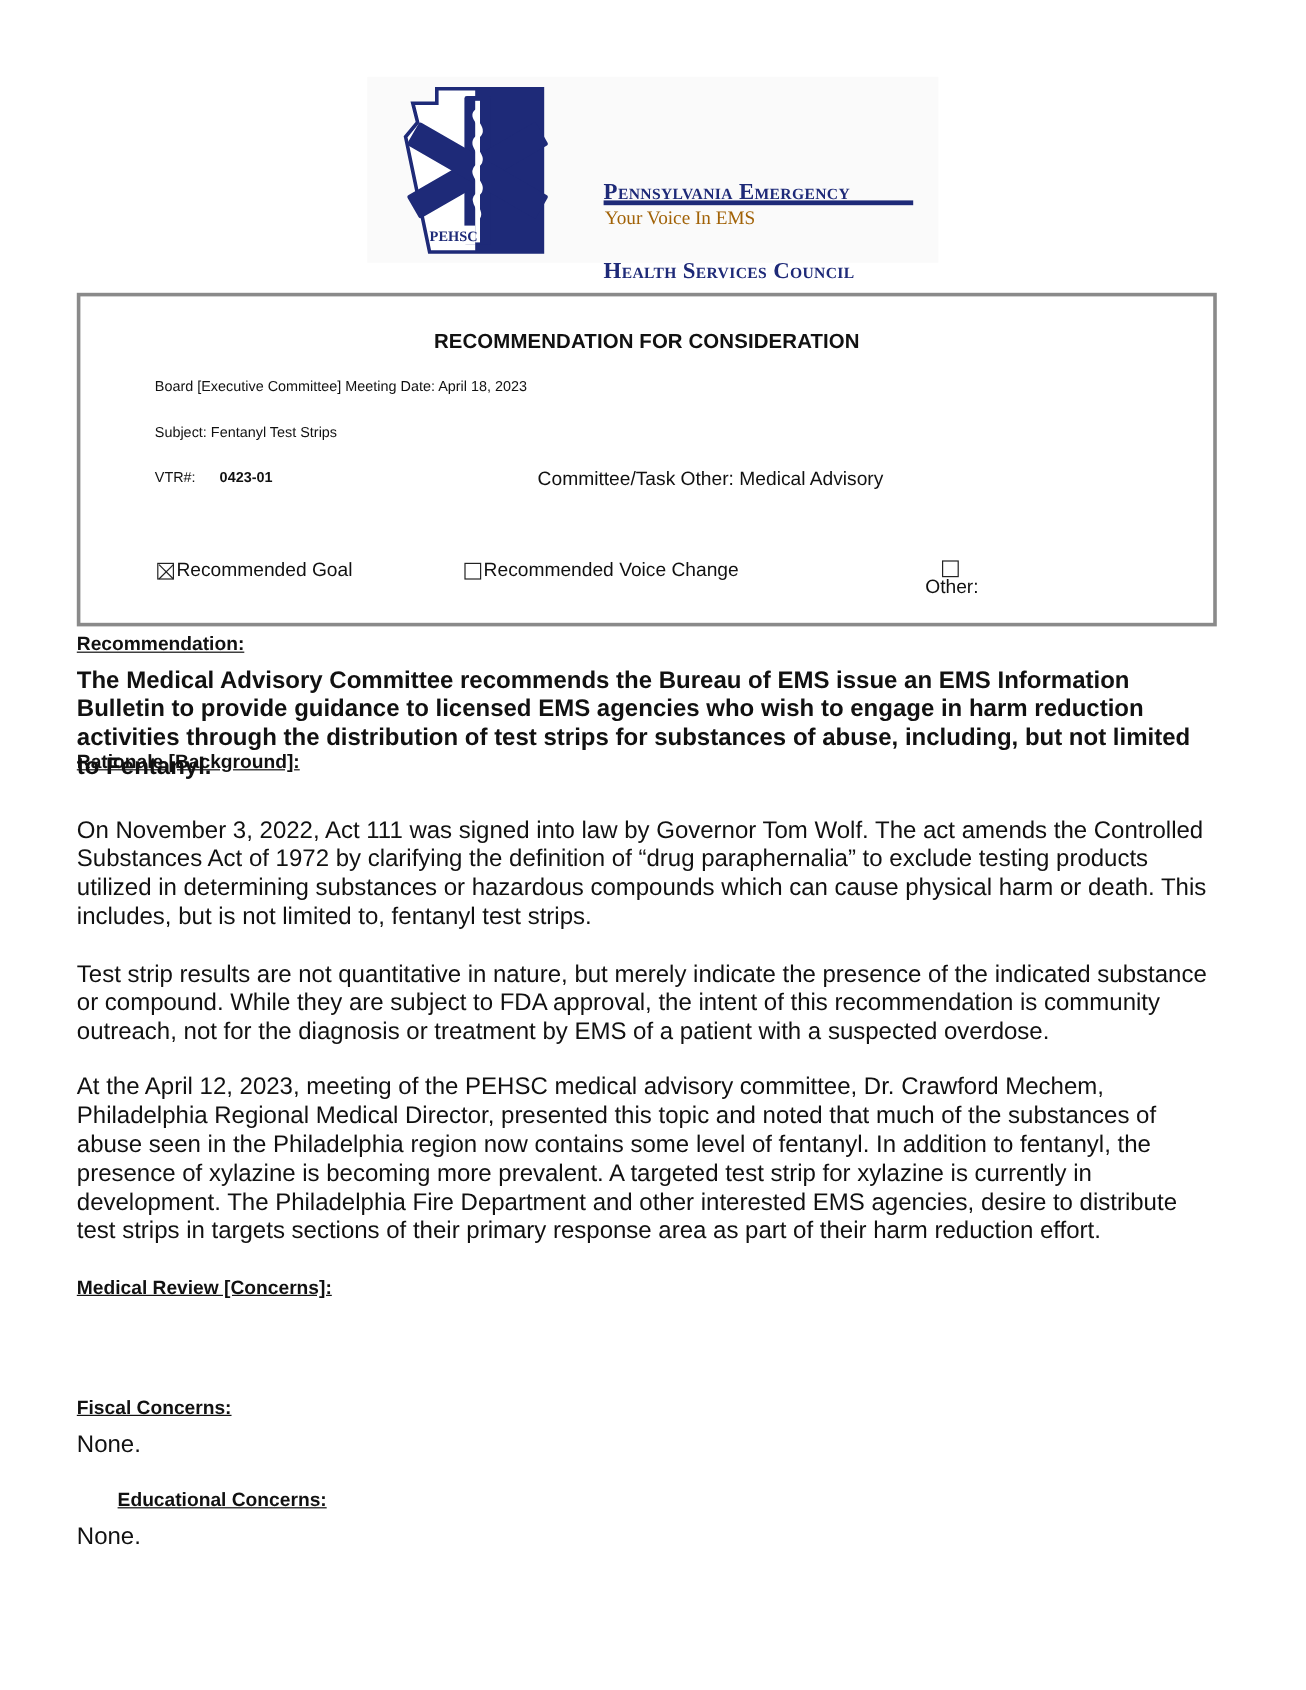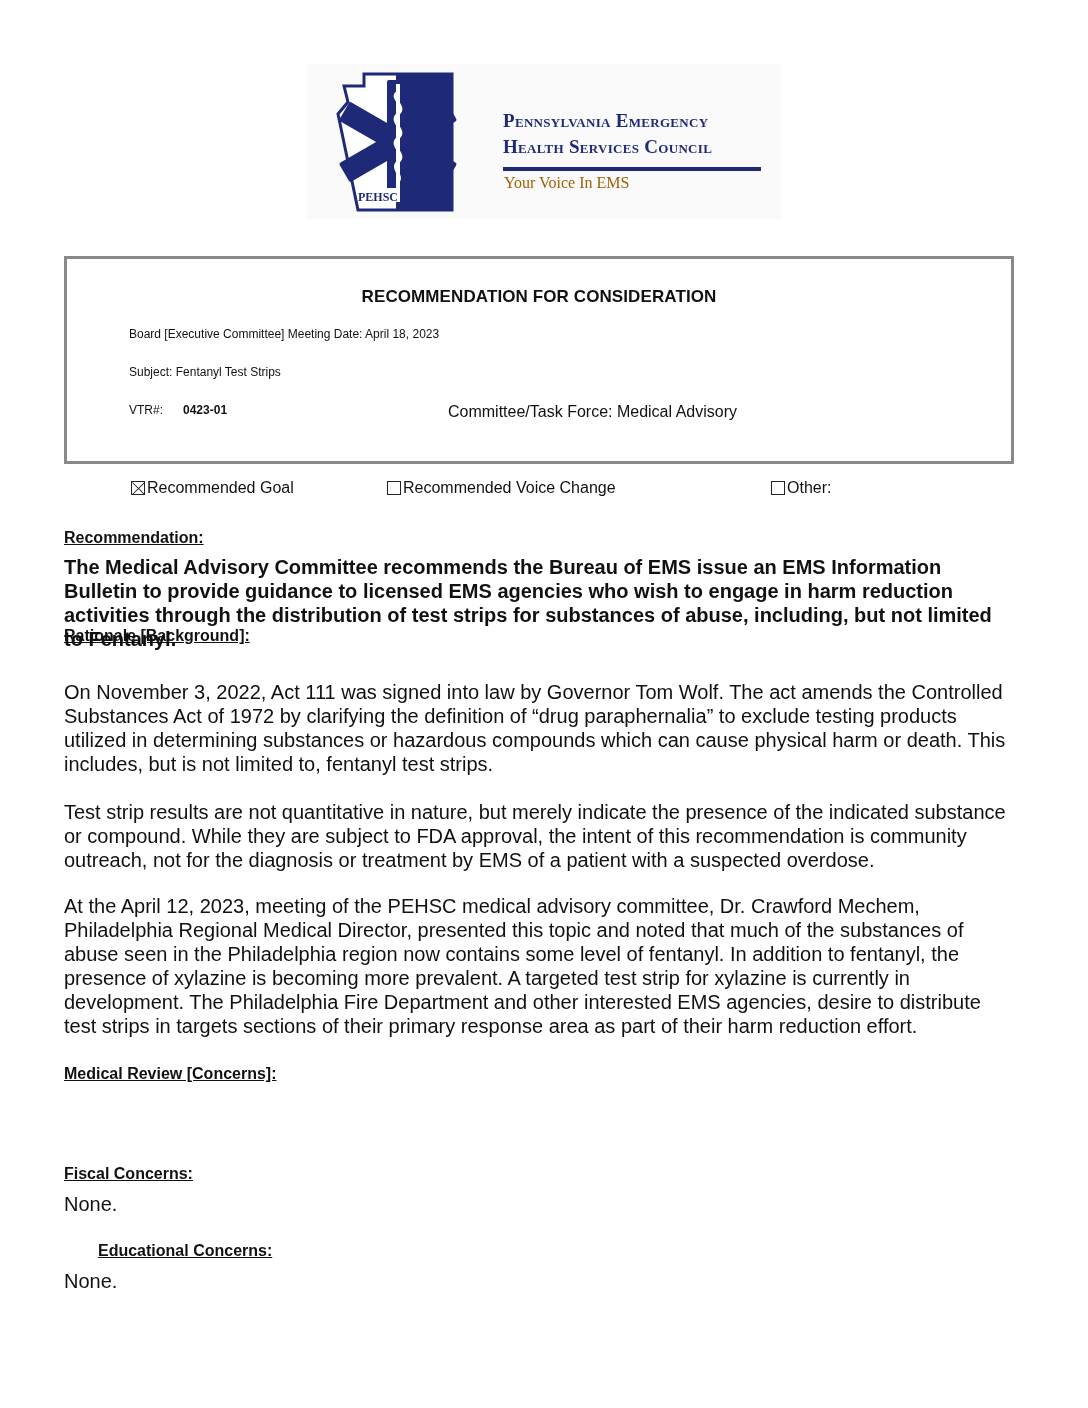--- a/index.html
+++ b/index.html
@@ -7,27 +7,27 @@
            font-family: "Liberation Sans", "DejaVu Sans", sans-serif; color: #111; }
     .page { position: absolute; left: 0; top: 0; width: 1088px; height: 1408px; }
 
     
     .logo { position: absolute; left: 306px; top: 64px; width: 476px; height: 155px;
             background: #fafafa; }
     .logo svg.mark { position: absolute; left: 28px; top: 8px; }
     .logo .org-name { position: absolute; left: 197px; top: 44px; color: #1e2a78;
             font-family: "Liberation Serif", "DejaVu Serif", serif; font-weight: bold;
             font-size: 15px; letter-spacing: 0.3px; line-height: 26px; font-variant: small-caps; }
-    .logo .org-name .line { display: block; font-size: 19px; }
+    .logo .org-name .line { display: block; font-size: 19px; margin-top: 40px; }
     .logo .rule { position: absolute; left: 197px; top: 103px; width: 258px; height: 4px; background: #1e2a78; }
     .logo .tagline { position: absolute; left: 198px; top: 110px; color: #a16207;
             font-family: "Liberation Serif", "DejaVu Serif", serif; font-size: 16px; }
 
     
-    .rfc-box { position: absolute; left: 64px; top: 256px; width: 950px; height: 208px;
+    .rfc-box { position: absolute; left: 64px; top: 244px; width: 950px; height: 278px;
                border: 3px solid #8a8a8a; box-sizing: border-box; background: #fff; }
     .rfc-title { position: absolute; left: 0; right: 0; top: 28px; text-align: center;
                  font-weight: bold; font-size: 17px; letter-spacing: 0.1px; }
     .rfc-line { position: absolute; left: 62px; font-size: 12px; }
     .rfc-meeting { top: 68px; }
     .rfc-subject { top: 106px; }
     .rfc-vtr { top: 144px; }
     .rfc-vtr .vtr-value { margin-left: 20px; font-weight: bold; }
     .rfc-committee { position: absolute; left: 381px; top: 144px; font-size: 16px; }
     .rfc-check { position: absolute; top: 192px; font-size: 16px; display: flex; align-items: center; margin-top: 28px; }
@@ -86,33 +86,33 @@
     <div class="rfc-line rfc-subject">
       <span>Subject:</span>
       <span>Fentanyl Test Strips</span>
     </div>
 
     <div class="rfc-line rfc-vtr">
       <span>VTR#:</span><span class="vtr-value">0423-01</span>
     </div>
 
     <div class="rfc-committee">
-      <span>Committee/Task Force:</span>
+      <span>Committee/Task Other:</span>
       <span>Medical Advisory</span>
     </div>
 
     <div class="rfc-check" style="left:64px;">
       <span class="cb checked"></span>
       <span>Recommended Goal</span>
     </div>
     <div class="rfc-check" style="left:320px;">
       <span class="cb"></span>
       <span>Recommended Voice Change</span>
     </div>
-    <div class="rfc-check" style="left:704px;">
+    <div class="rfc-check" style="left:704px;flex-direction:column;">
       <span class="cb"></span>
       <span>Other:</span>
     </div>
   </div>
 
   <div class="sec-heading" style="top:529px;">Recommendation:</div>
   <div class="para bold" style="top:555px;">The Medical Advisory Committee recommends the Bureau of EMS issue an EMS Information Bulletin to provide guidance to licensed EMS agencies who wish to engage in harm reduction activities through the distribution of test strips for substances of abuse, including, but not limited to Fentanyl.</div>
 
   <div class="sec-heading" style="top:627px;">Rationale [Background]:</div>
   <div class="para" style="top:680px;">On November 3, 2022, Act 111 was signed into law by Governor Tom Wolf. The act amends the Controlled Substances Act of 1972 by clarifying the definition of “drug paraphernalia” to exclude testing products utilized in determining substances or hazardous compounds which can cause physical harm or death. This includes, but is not limited to, fentanyl test strips.</div>

